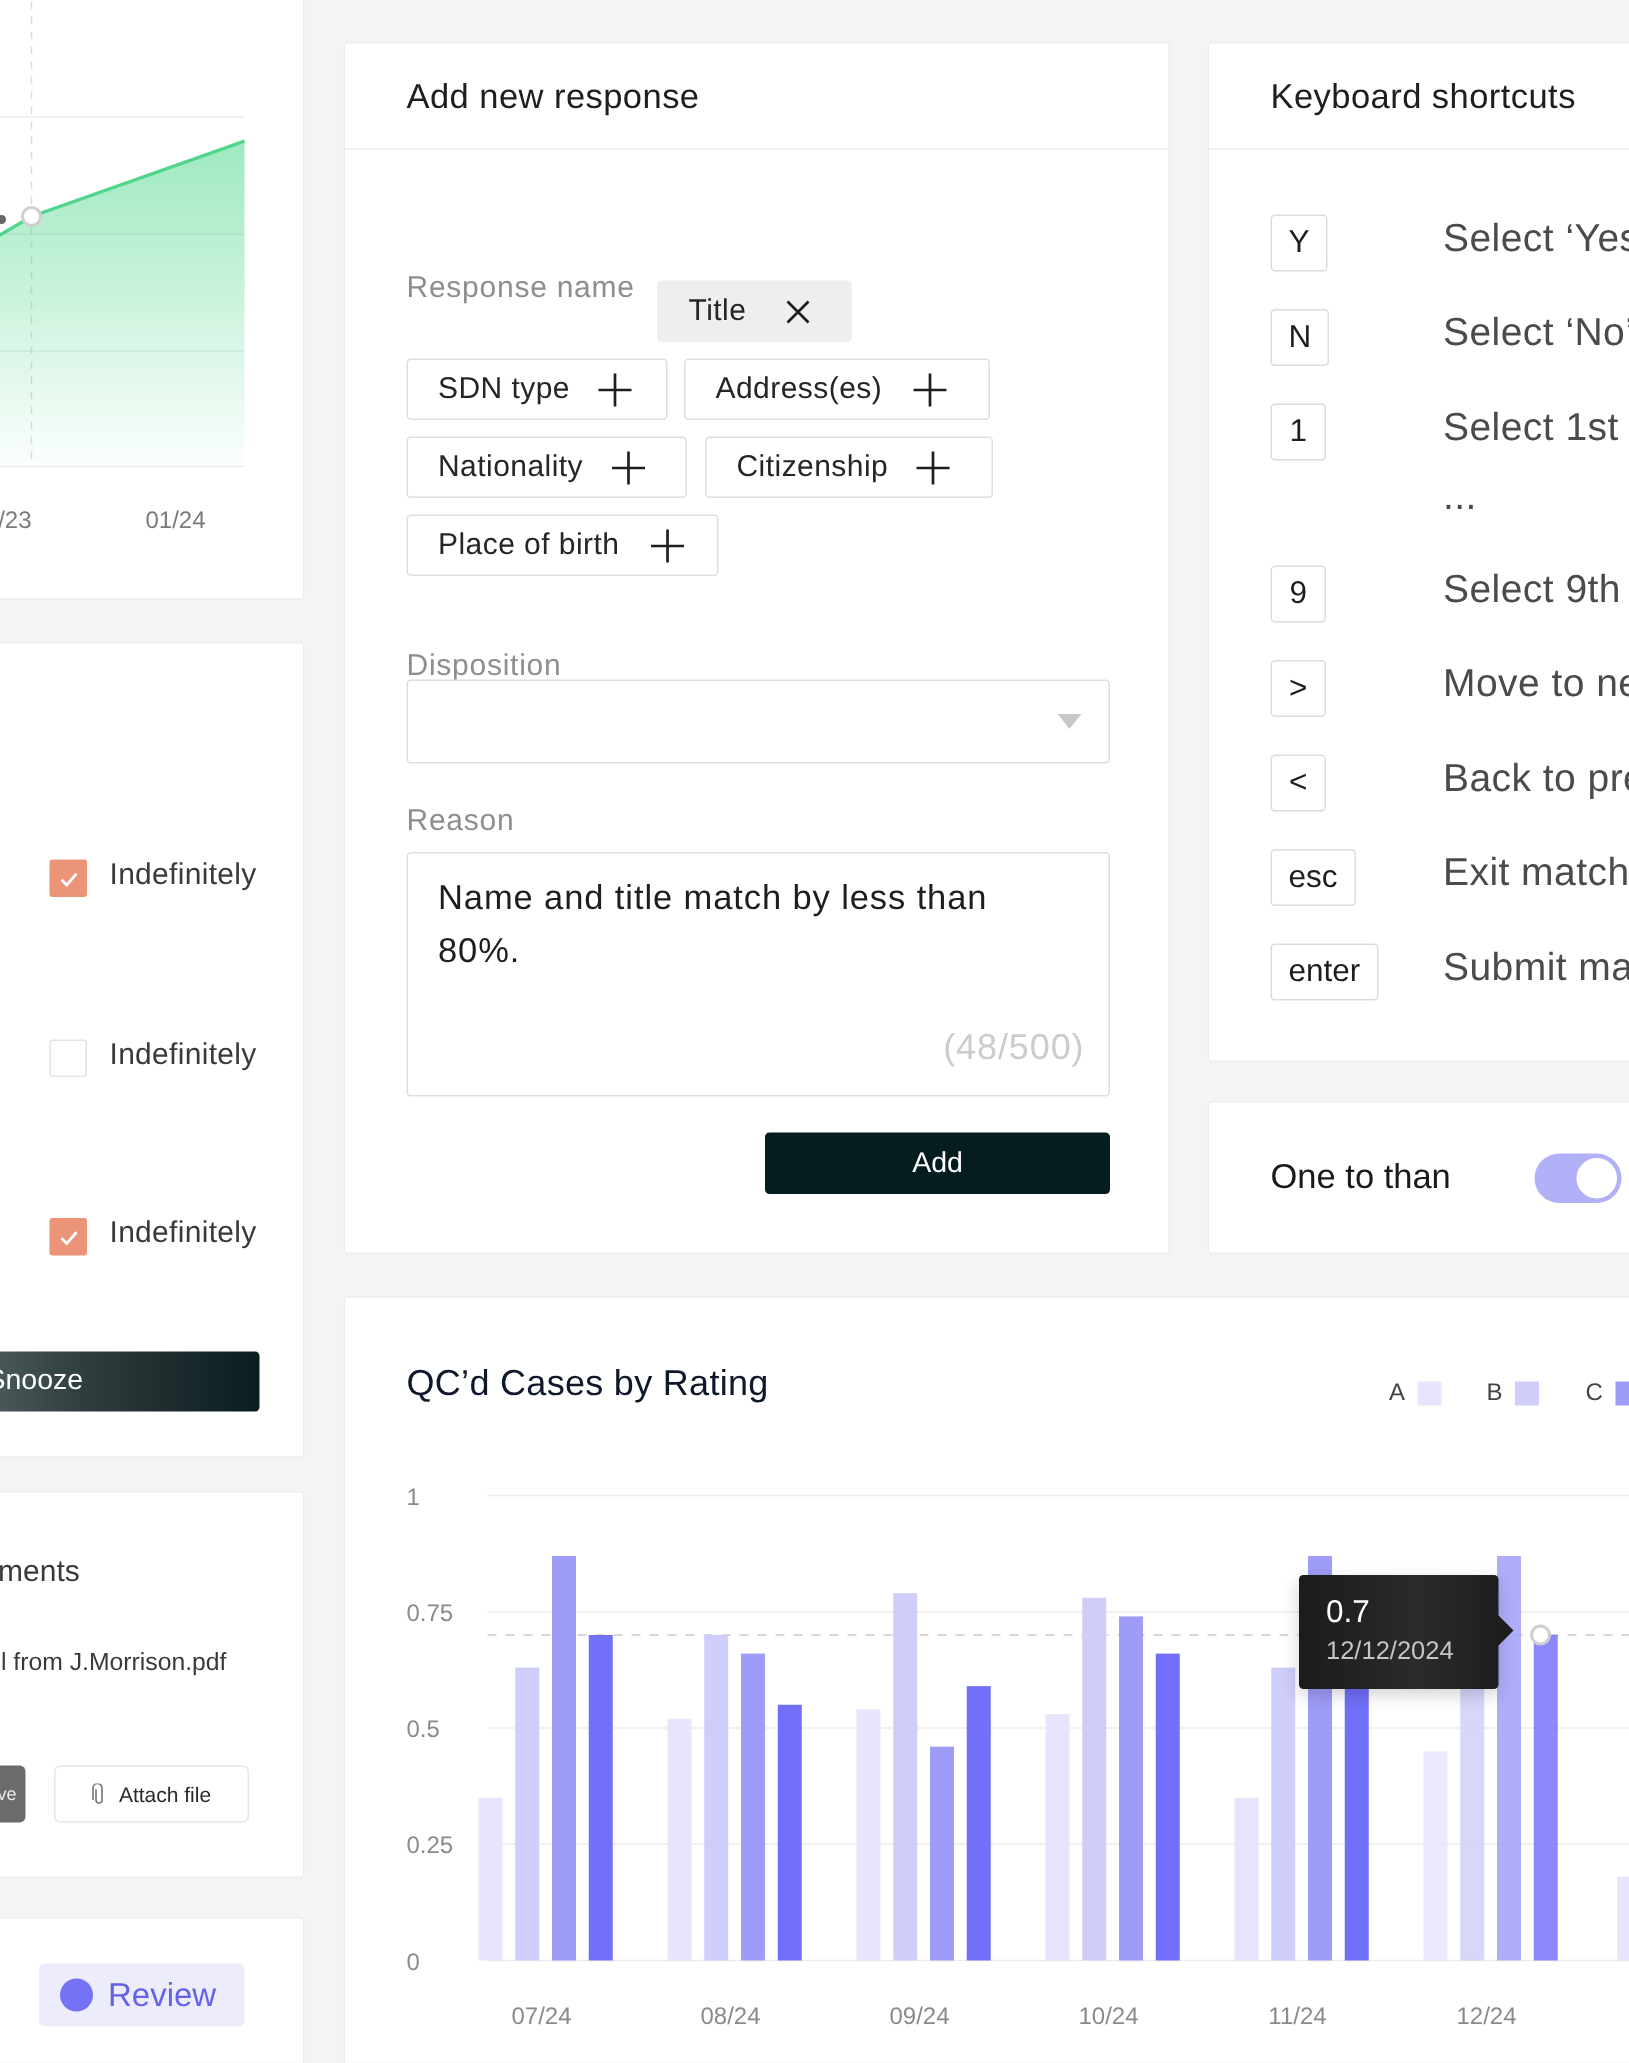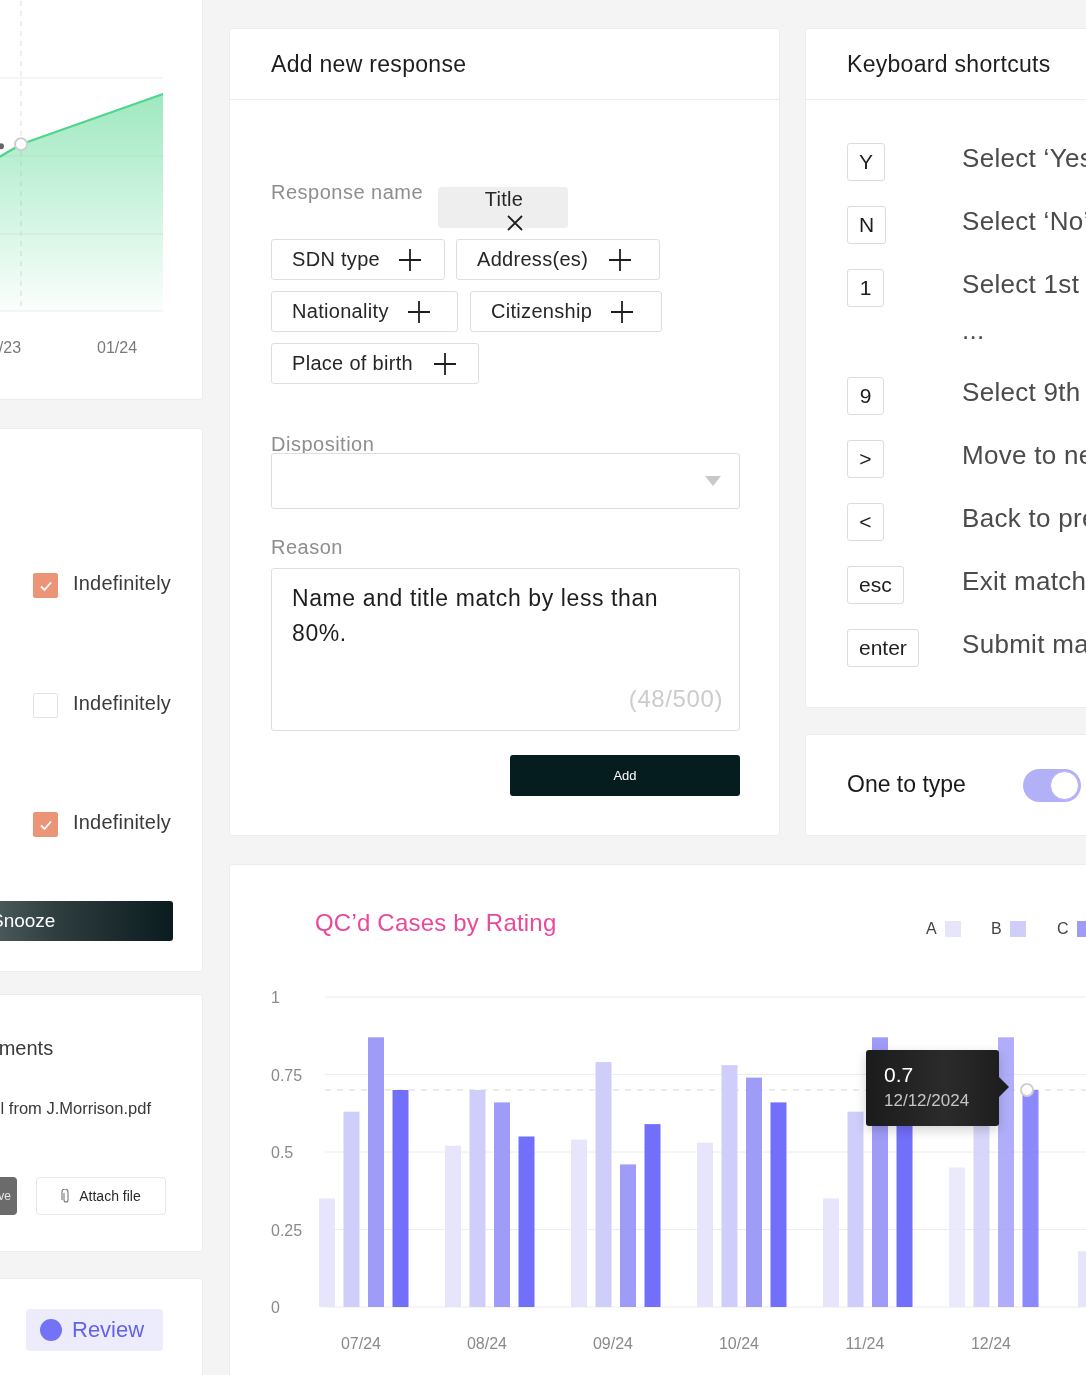--- a/index.html
+++ b/index.html
@@ -91,21 +91,21 @@
   }
   #reason-counter { position: absolute; right: 16px; bottom: 14px; font-size: 24px; color: #cccccc; }
   #exit-button {
     position: absolute; left: 41px; top: 726px; width: 229px; height: 41px;
     border: 1px solid #e3e3e3; background: #fff; border-radius: 2px;
     font-size: 19px; color: #1e1e1e; font-family: "Liberation Sans", sans-serif;
   }
   #add-button {
     position: absolute; left: 280px; top: 726px; width: 230px; height: 41px;
     border: none; background: #061d20; border-radius: 3px;
-    font-size: 13px; color: #ffffff; font-family: "Liberation Sans", sans-serif;
+    font-size: 19px; color: #ffffff; font-family: "Liberation Sans", sans-serif;
   }
 
   
   #shortcuts-card { left: 805px; top: 28px; width: 300px; height: 680px; overflow: hidden; }
   .kbd {
     position: absolute; left: 41px; height: 38px; min-width: 37px;
     border: 1px solid #dcdcdc; border-radius: 3px; background: #fff;
     display: flex; align-items: center; justify-content: center;
     padding: 0 11px; font-size: 21px; color: #1e1e1e;
   }
@@ -113,21 +113,21 @@
   #toggle-card { left: 805px; top: 734px; width: 300px; height: 102px; overflow: hidden; }
   #toggle-label { position: absolute; left: 41px; top: 36px; font-size: 23px; color: #1a1a1a; }
   #one-to-many-toggle {
     position: absolute; left: 217px; top: 34px; width: 58px; height: 33px;
     border-radius: 17px; background: #b2b0f6;
   }
   #toggle-knob { position: absolute; right: 2px; top: 2px; width: 29px; height: 29px; border-radius: 50%; background: #ffffff; border: 1px solid #b2b0f6; }
 
   
   #chart-card { left: 229px; top: 864px; width: 880px; height: 520px; overflow: hidden; }
-  #chart-title { position: absolute; left: 41px; top: 44px; font-size: 24px; color: #ec4899; letter-spacing: 0.2px; margin-left: 44px; }
+  #chart-title { position: absolute; left: 41px; top: 44px; font-size: 24px; color: #0f172a; letter-spacing: 0.2px; }
   .legend-item { position: absolute; top: 55px; display: flex; align-items: center; gap: 8px; font-size: 16px; color: #444; }
   .legend-swatch { width: 16px; height: 16px; }
   #qc-chart-svg { position: absolute; left: 0; top: 0; }
   #chart-tooltip {
     position: absolute; left: 636px; top: 185px; width: 133px; height: 76px;
     background: linear-gradient(90deg, #1b1b1b, #2b2b2b 60%, #1e1e1e);
     border-radius: 3px; padding: 12px 18px; color: #fff;
     box-shadow: 0 4px 12px rgba(0,0,0,0.18);
   }
   #chart-tooltip::after {
@@ -210,21 +210,21 @@
     <span id="review-dot"></span>
     <span id="review-label">Review</span>
   </div>
 </div>
 
 <div class="card" id="response-card">
   <div class="card-header">Add new response</div>
 
   <span class="field-label" style="top:116px;margin-top:36px;">Response name</span>
 
-  <div class="chip selected" style="left:208px; top:158px; width:130px;flex-direction:column;">
+  <div class="chip selected" style="left:208px; top:158px; width:130px;">
     <span>Title</span>
     <span class="chip-icon">
         <svg viewBox="0 0 24 24" width="24" height="24">
           <path d="M5 5 L19 19 M19 5 L5 19" stroke="#1e1e1e" stroke-width="1.8"></path>
         </svg>
       </span>
   </div>
 
   <div class="chip unselected" style="left:41px; top:210px; width:174px;">
     <span>SDN type</span>
@@ -301,21 +301,21 @@
       <div class="kbd" style="top: 474px;">&lt;</div>
       <span class="shortcut-desc" style="top: 474px;">Back to previous</span>
       <div class="kbd" style="top: 537px;">esc</div>
       <span class="shortcut-desc" style="top: 537px;">Exit match</span>
       <div class="kbd" style="top: 600px;">enter</div>
       <span class="shortcut-desc" style="top: 600px;">Submit match</span>
     </div>
 </div>
 
 <div class="card" id="toggle-card">
-  <span id="toggle-label">One to type</span>
+  <span id="toggle-label">One to than</span>
   <div id="one-to-many-toggle">
     <span id="toggle-knob"></span>
   </div>
 </div>
 
 <div class="card" id="chart-card">
   <svg id="qc-chart-svg" width="880" height="520">
       <line x1="95" x2="880" y1="442" y2="442" stroke="#ececec" stroke-width="1"></line>
       <text x="41" y="448" font-size="16" fill="#8a8a8a" font-family="Liberation Sans, sans-serif">0</text>
       <line x1="95" x2="880" y1="364.5" y2="364.5" stroke="#ececec" stroke-width="1"></line>

